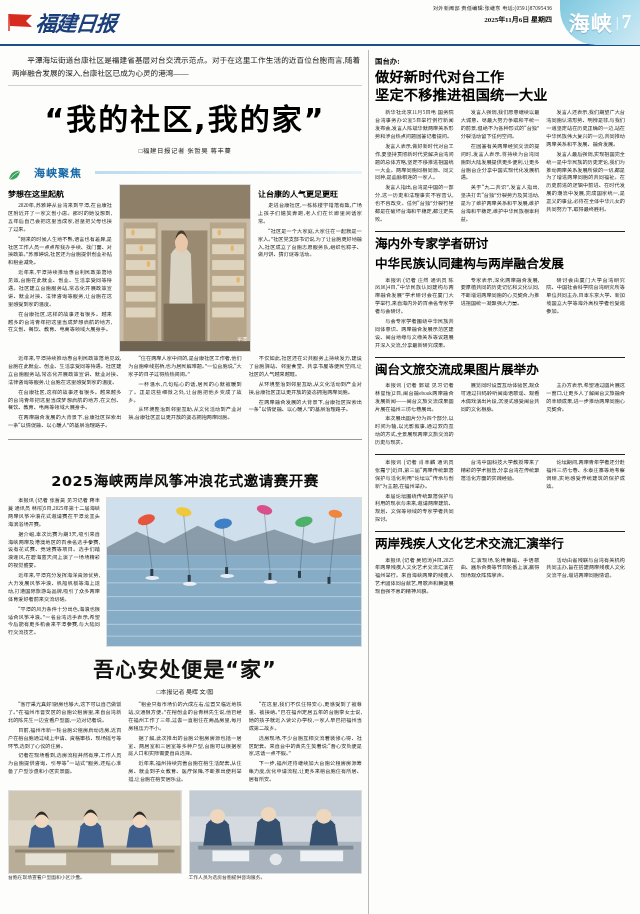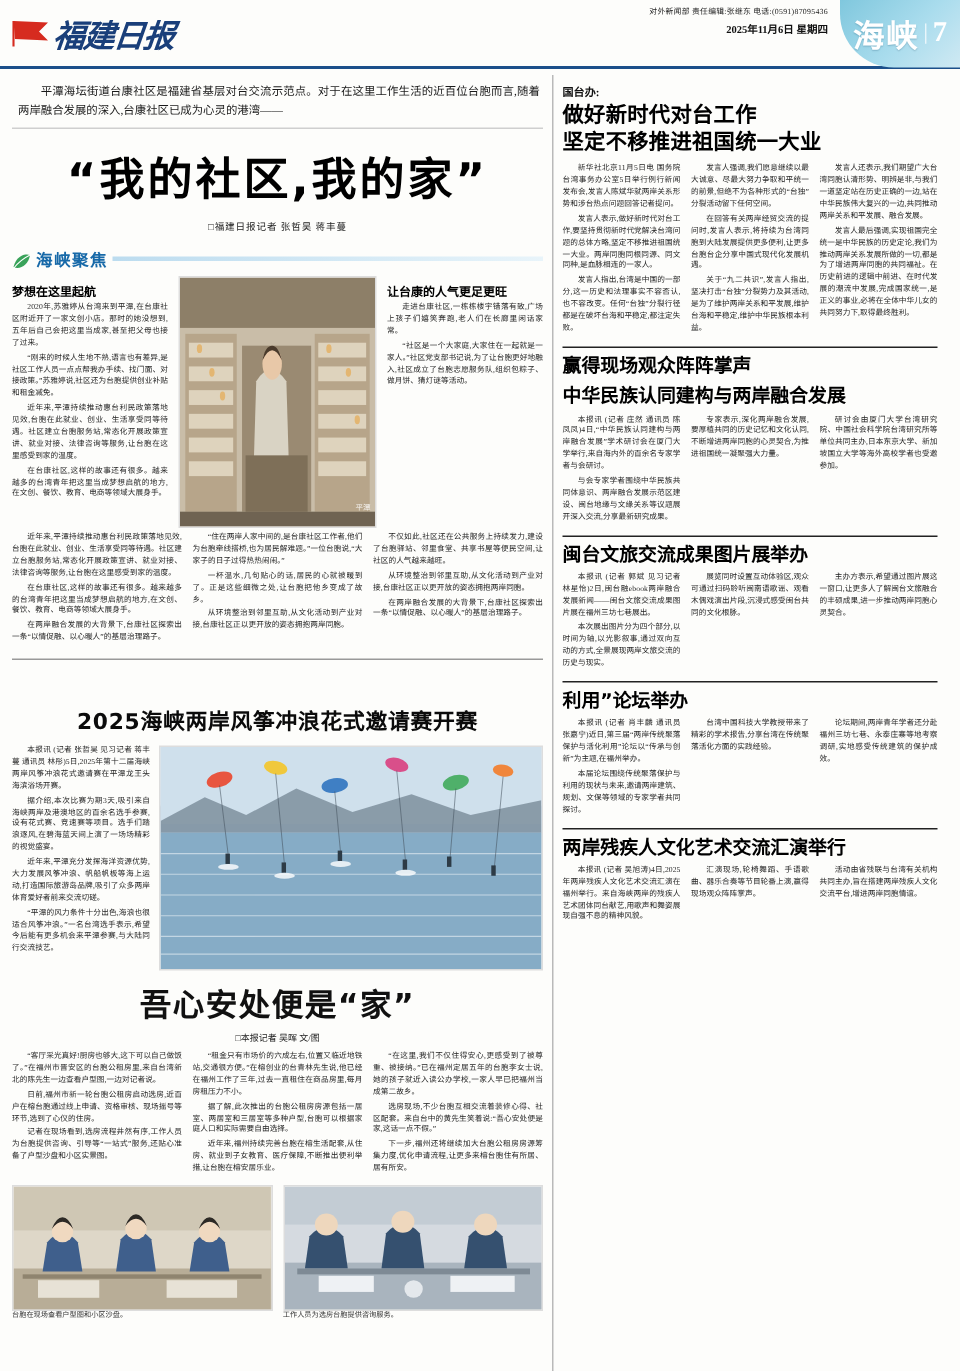--- a/index.html
+++ b/index.html
@@ -81,21 +81,21 @@
     font-family:"DejaVu Sans","Liberation Sans",sans-serif;
     margin:9px 0 0; color:#000;
   }
   .lead-byline {
     text-align:center; font-size:6.4px; margin-top:7px; color:#222;
     letter-spacing:.6px;
   }
 
   
   .sec-flag {
-    display:flex; align-items:center; gap:3px;
+    display:flex; align-items:center; gap:13px;
     margin:9px 0 4px 0;
   }
   .sec-flag .leaf { width:13px;height:11px; }
   .sec-flag .ft {
     font-size:11px; font-weight:700; color:#1769a8;
     font-family:"DejaVu Sans","Liberation Sans",sans-serif;
     letter-spacing:1px;
   }
   .sec-flag .rule { flex:1; height:3px; background:linear-gradient(90deg,#bcdcef,#e8f4fa); }
 
@@ -487,21 +487,21 @@
         </div>
         <div class="col">
           <div class="bodytext">
             <p>发言人还表示,我们期望广大台湾同胞认清形势、明辨是非,与我们一道坚定站在历史正确的一边,站在中华民族伟大复兴的一边,共同推动两岸关系和平发展、融合发展。</p>
             <p>发言人最后强调,实现祖国完全统一是中华民族的历史定论,我们为推动两岸关系发展所做的一切,都是为了增进两岸同胞的共同福祉。在历史前进的逻辑中前进、在时代发展的潮流中发展,完成国家统一,是正义的事业,必将在全体中华儿女的共同努力下,取得最终胜利。</p>
           </div>
         </div>
       </div>
 
       <div class="rule-strong"></div>
-      <div class="rh2">赢得现场观众阵阵掌声</div>
+      <div class="rh2">海内外专家学者研讨</div>
       <div class="rh2">中华民族认同建构与两岸融合发展</div>
       <div class="cols" style="margin-top:4px;">
         <div class="col">
           <div class="bodytext">
             <p>本报讯 (记者 庄然 通讯员 陈凤凤)4日,“中华民族认同建构与两岸融合发展”学术研讨会在厦门大学举行,来自海内外的百余名专家学者与会研讨。</p>
             <p>与会专家学者围绕中华民族共同体意识、两岸融合发展示范区建设、闽台地缘与文缘关系等议题展开深入交流,分享最新研究成果。</p>
           </div>
         </div>
         <div class="col">
           <div class="bodytext">
@@ -530,21 +530,20 @@
           </div>
         </div>
         <div class="col">
           <div class="bodytext">
             <p>主办方表示,希望通过图片展这一窗口,让更多人了解闽台文旅融合的丰硕成果,进一步推动两岸同胞心灵契合。</p>
           </div>
         </div>
       </div>
 
       <div class="rule-strong"></div>
-      <div class="rh2">利用”论坛举办</div>
       <div class="cols" style="margin-top:4px;">
         <div class="col">
           <div class="bodytext">
             <p>本报讯 (记者 肖丰麟 通讯员 张嘉宁)近日,第三届“两岸传统聚落保护与活化利用”论坛以“传承与创新”为主题,在福州举办。</p>
             <p>本届论坛围绕传统聚落保护与利用的现状与未来,邀请两岸建筑、规划、文保等领域的专家学者共同探讨。</p>
           </div>
         </div>
         <div class="col">
           <div class="bodytext">
             <p>台湾中国科技大学教授带来了精彩的学术报告,分享台湾在传统聚落活化方面的实践经验。</p>

